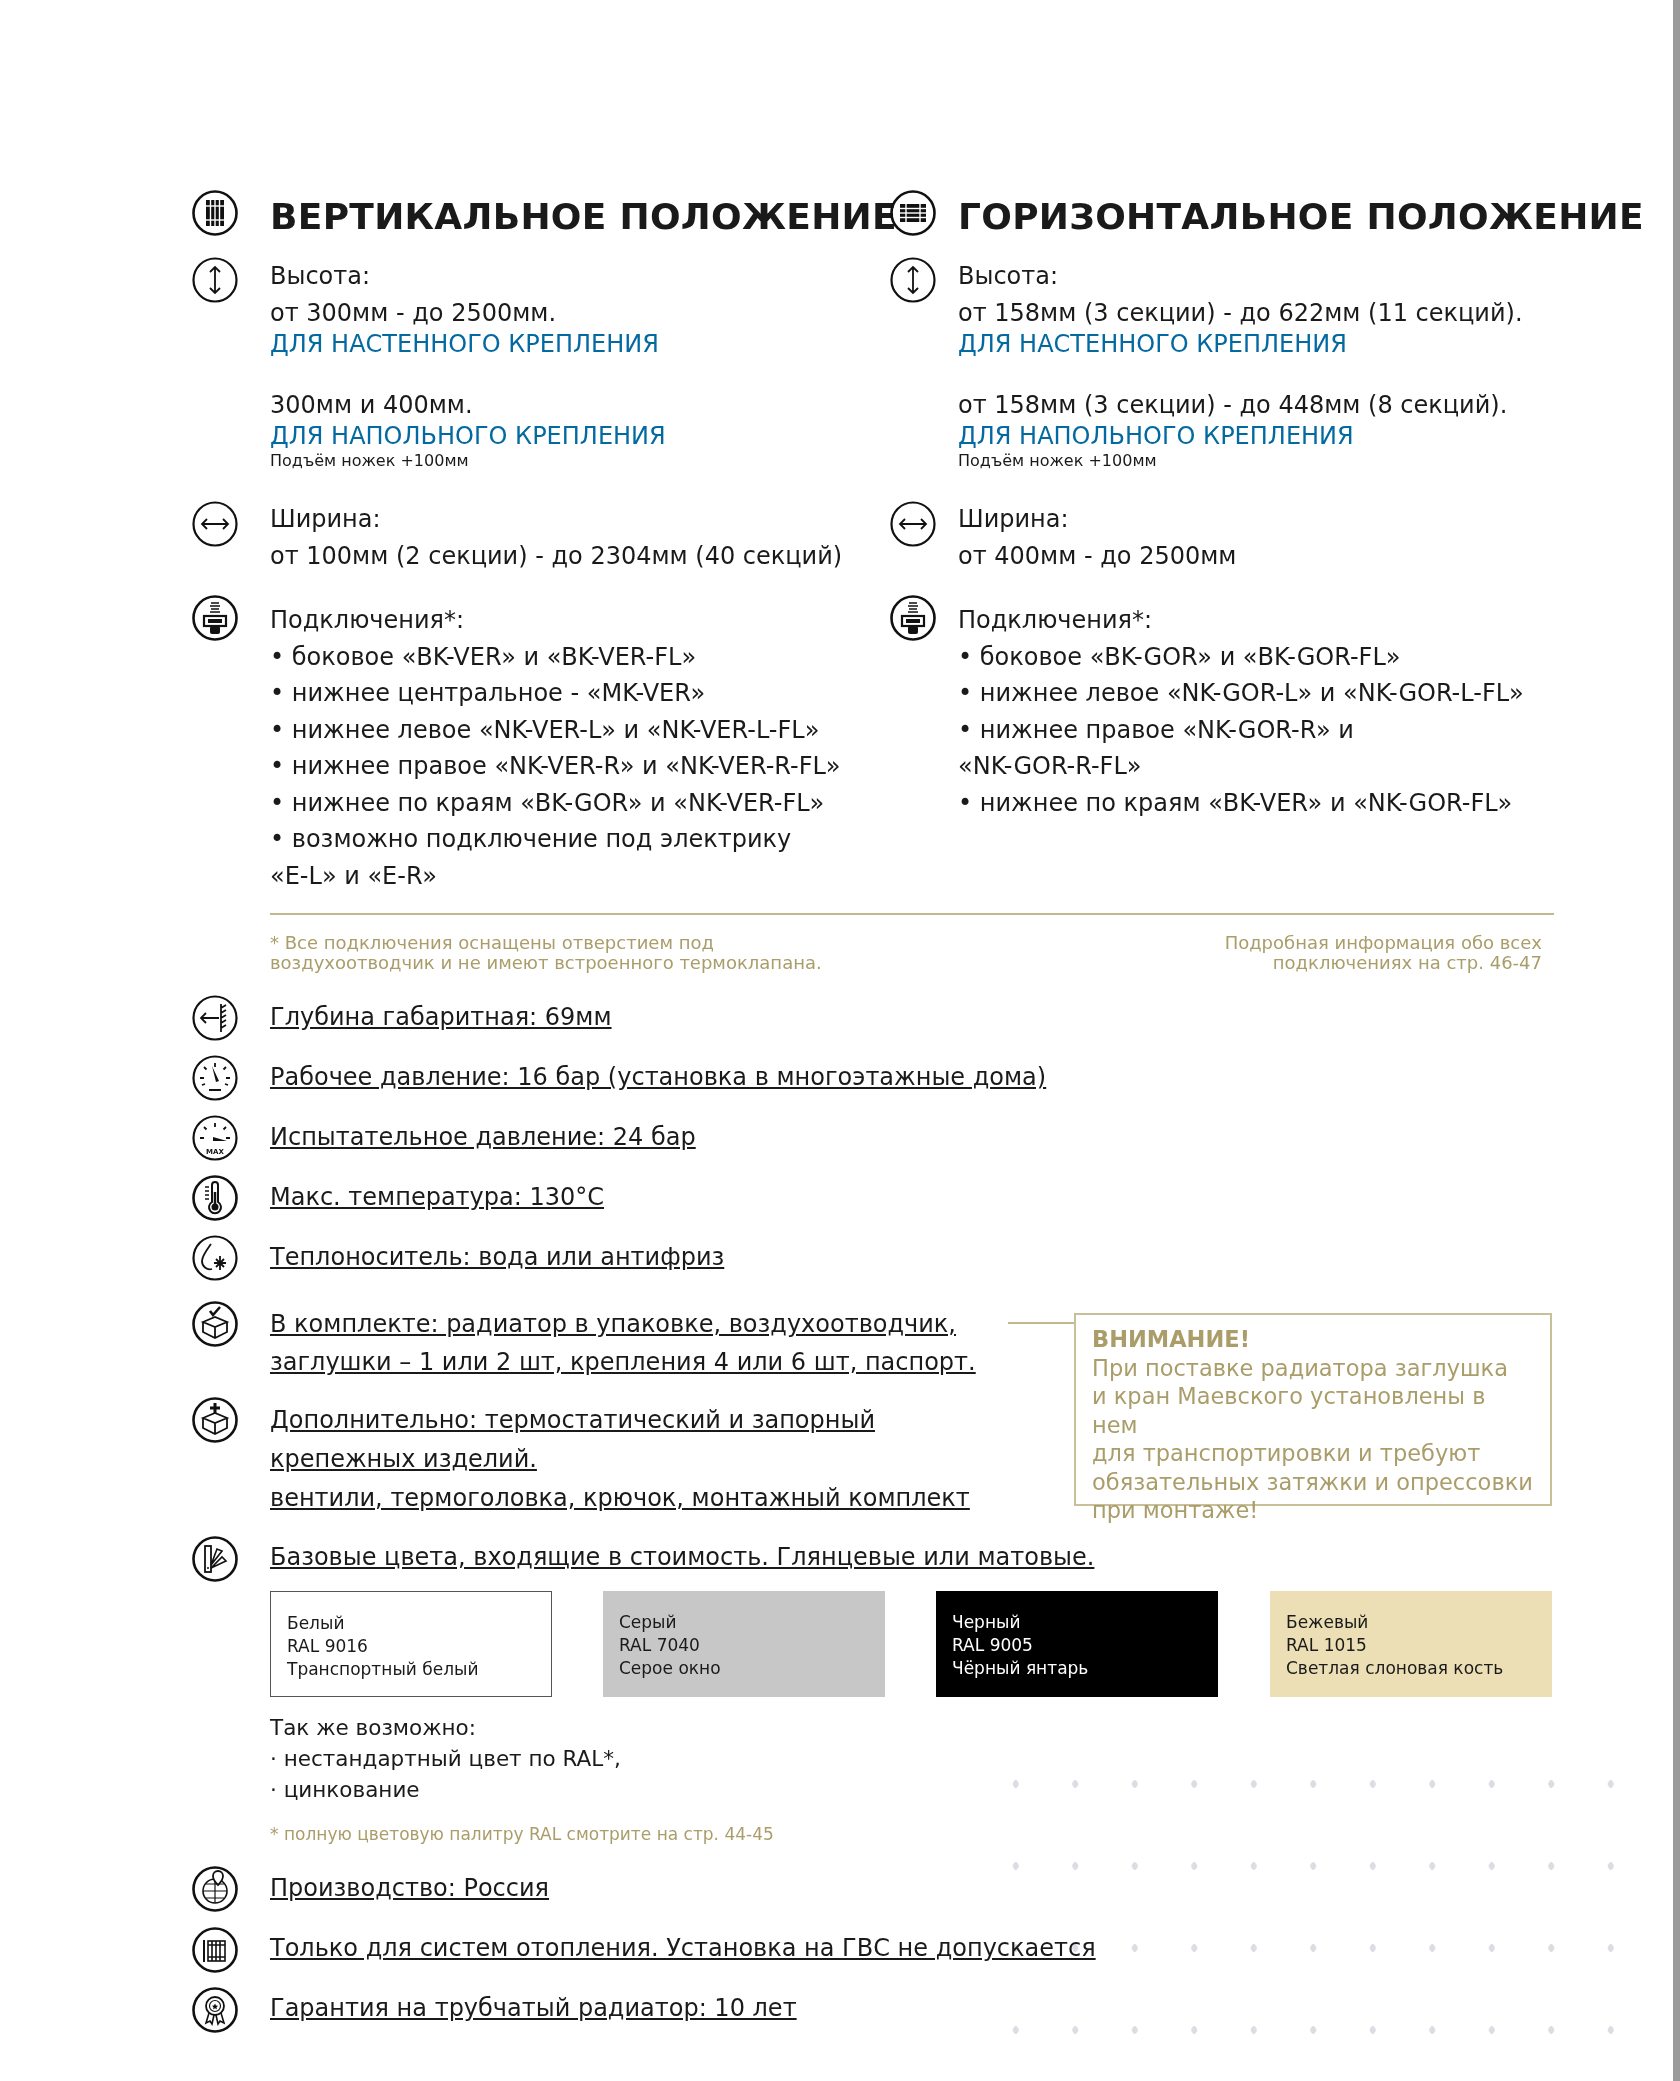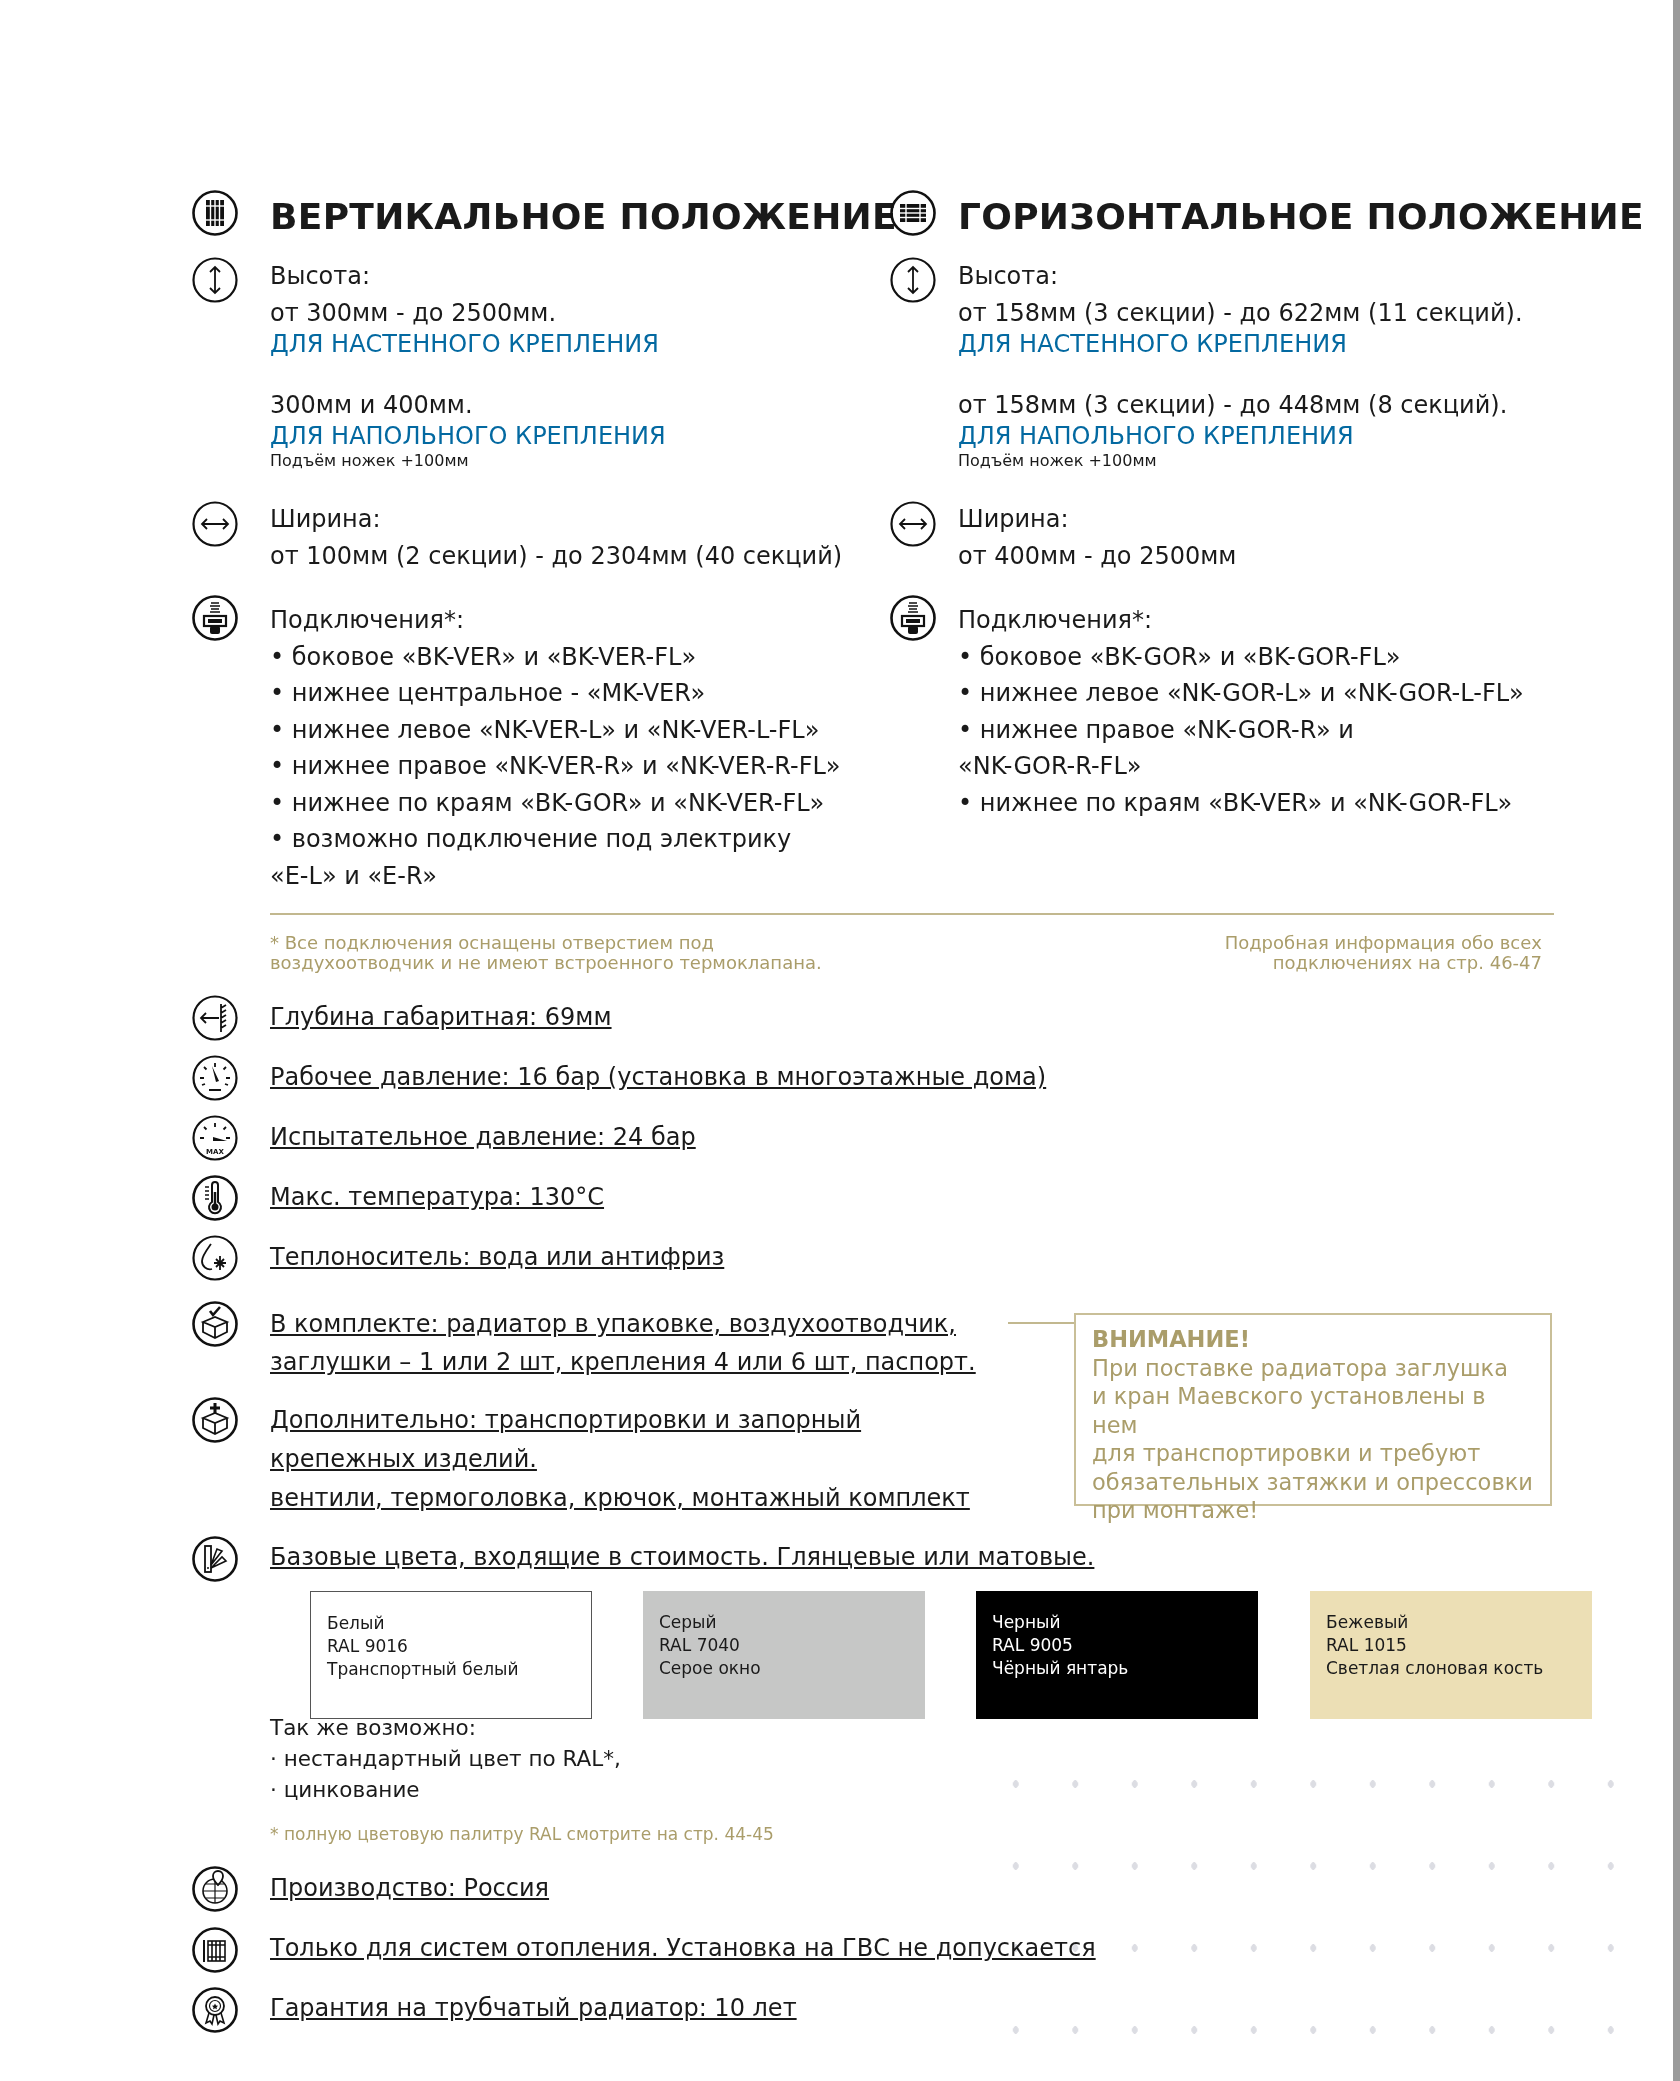--- a/index.html
+++ b/index.html
@@ -13,22 +13,22 @@
   .icon svg { width:48px; height:48px; display:block; }
   .hdr { position:absolute; font-weight:bold; font-size:36px; letter-spacing:0.3px; white-space:nowrap; }
   .txt { position:absolute; font-size:24px; line-height:36.5px; white-space:nowrap; }
   .gold { color:#0369a1; }
   .goldsm { position:absolute; color:#aa9d6a; font-size:18px; line-height:20px; }
   .small { font-size:16px; line-height:20px; }
   .line { position:absolute; background:#c2b88f; }
   .attn { position:absolute; left:1074px; top:1313px; width:478px; height:193px; border:2px solid #c9bf98;
           box-sizing:border-box; padding:10px 16px; color:#aa9d6a; font-size:22.5px; line-height:28.5px; }
   .attn .t { font-weight:bold; }
-  .sw { position:absolute; top:1591px; width:282px; height:128px; box-sizing:border-box; padding:20px 16px;
-        font-size:17px; line-height:23px;margin-left:40px; }
+  .sw { position:absolute; top:1591px; width:282px; height:106px; box-sizing:border-box; padding:20px 16px;
+        font-size:17px; line-height:23px; }
   .hs { font-size:24px; line-height:31px;text-decoration:underline; }
 </style>
 </head>
 <body>
 
 <div class="rightbar"></div>
 <div class="dots"></div>
 
 <div class="icon" style="left:191px;top:189px;">
   <svg viewBox="0 0 48 48">
@@ -210,21 +210,21 @@
 <div class="line" style="left:1008px;top:1322px;width:66px;height:1.5px;"></div>
 
 <div class="icon" style="left:191px;top:1396px;">
   <svg viewBox="0 0 48 48">
       <circle cx="24" cy="24" r="21.5" fill="none" stroke="#111" stroke-width="2.6"></circle>
   <path d="M24 7 V17 M19 12 H29" stroke="#111" stroke-width="3"></path>
   <path d="M12 22 L24 17 L36 22 L24 27 Z M12 22 V32 L24 38 L36 32 V22 M24 27 V38" fill="none" stroke="#111" stroke-width="1.8"></path>
     </svg>
 </div>
 <div class="txt hs" style="left:270px;top:1401px;line-height:39px;">
-  <div>Дополнительно: транспортировки и запорный</div>
+  <div>Дополнительно: термостатический и запорный</div>
   <div>крепежных изделий.</div>
   <div>вентили, термоголовка, крючок, монтажный комплект</div>
 </div>
 
 <div class="attn">
   <div class="t">ВНИМАНИЕ!</div>
   <div>При поставке радиатора заглушка</div>
   <div>и кран Маевского установлены в нем</div>
   <div>для транспортировки и требуют</div>
   <div>обязательных затяжки и опрессовки</div>

